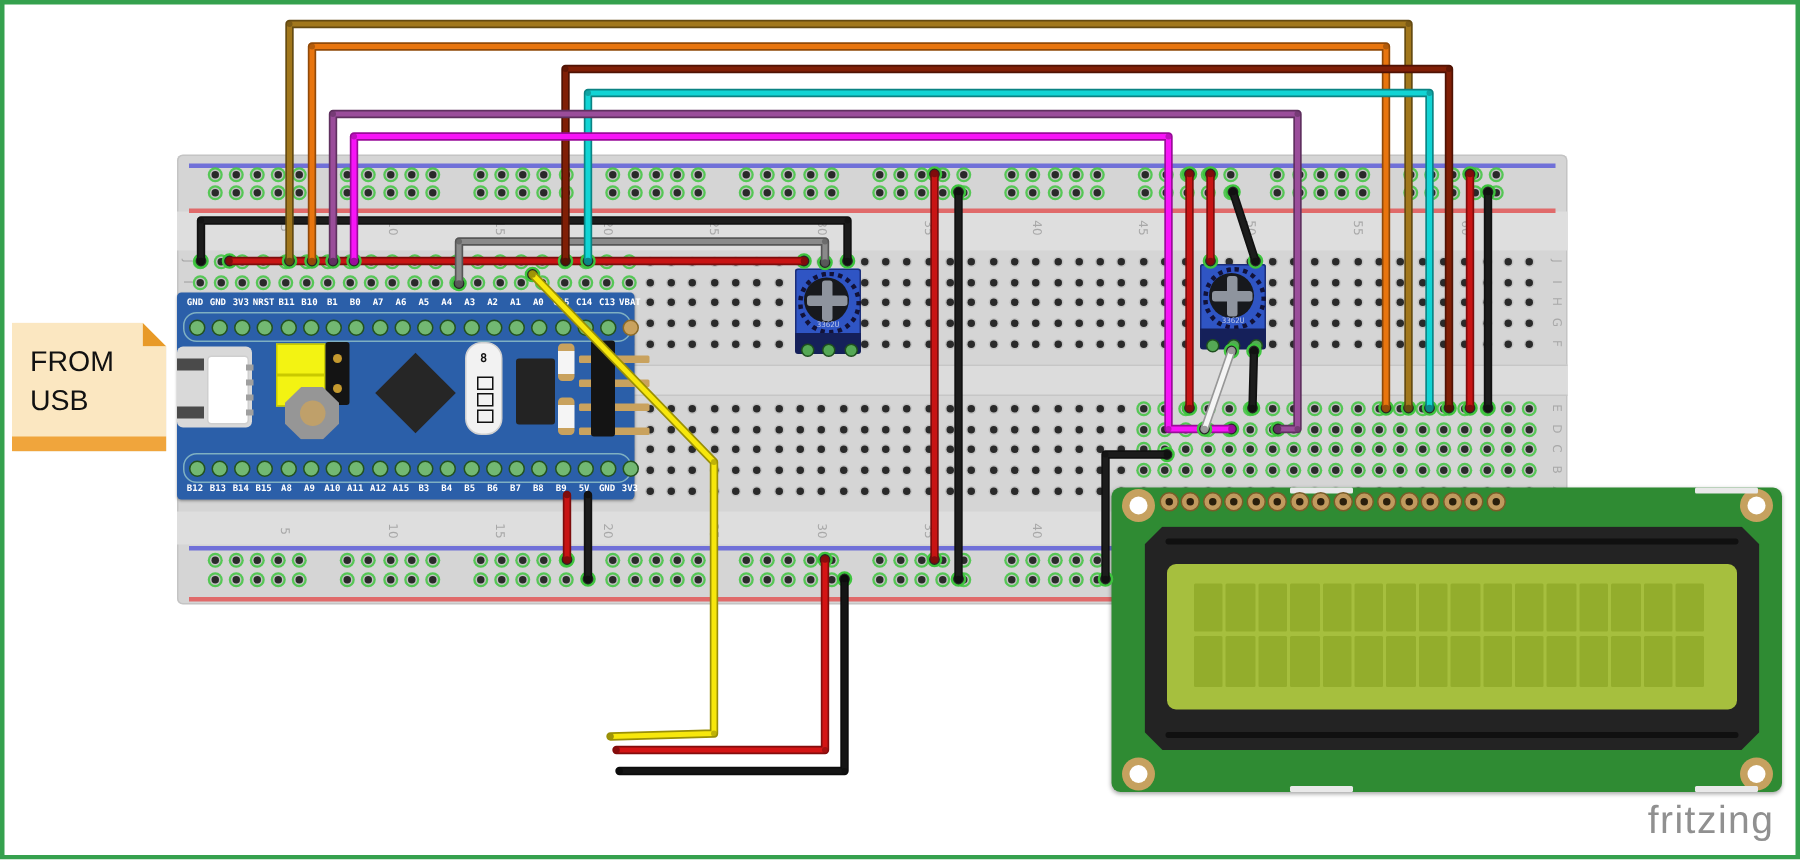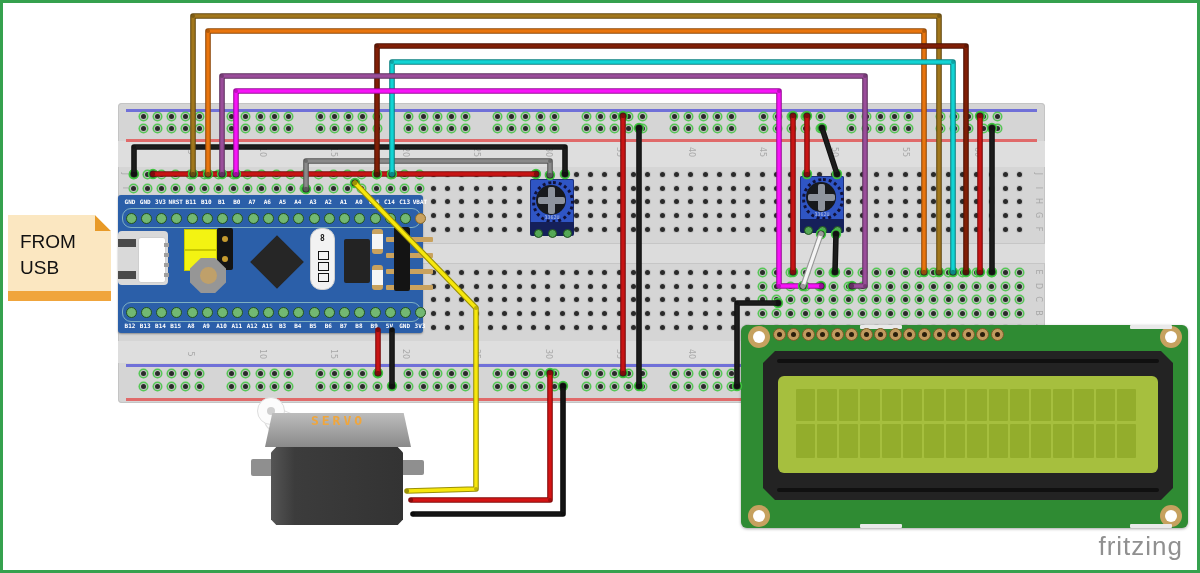--- a/index.html
+++ b/index.html
@@ -1207,31 +1207,20 @@
           <div class="lcdcell" style="left: 232px; top: 48px; width: 19.4px; height: 34px;"></div>
           <div class="lcdcell" style="left: 253.4px; top: 48px; width: 19.4px; height: 34px;"></div>
           <div class="lcdcell" style="left: 274.8px; top: 48px; width: 19.4px; height: 34px;"></div>
           <div class="lcdcell" style="left: 296.2px; top: 48px; width: 19.4px; height: 34px;"></div>
           <div class="lcdcell" style="left: 317.6px; top: 48px; width: 19.4px; height: 34px;"></div>
           <div class="lcdcell" style="left: 339px; top: 48px; width: 19.4px; height: 34px;"></div>
         </div>
     </div>
   </div>
 
-  <div id="servo">
-    <div id="servo-horn-arm"></div>
-    <div id="servo-horn-disc"></div>
-    <div id="servo-horn-circle">
-        <i></i>
-      </div>
-    <div id="servo-cap"><span>SERVO</span></div>
-    <div class="servo-tab" style="left:0;top:62px;width:22px;height:17px;"></div>
-    <div class="servo-tab" style="left:150px;top:63px;width:23px;height:15px;"></div>
-    <div id="servo-body"></div>
-  </div>
 
   <div id="note">
     <div id="note-fold"></div>
     <div id="note-bar"></div>
     <div id="note-text">
       <div>FROM</div>
       <div>USB</div>
     </div>
   </div>
 

